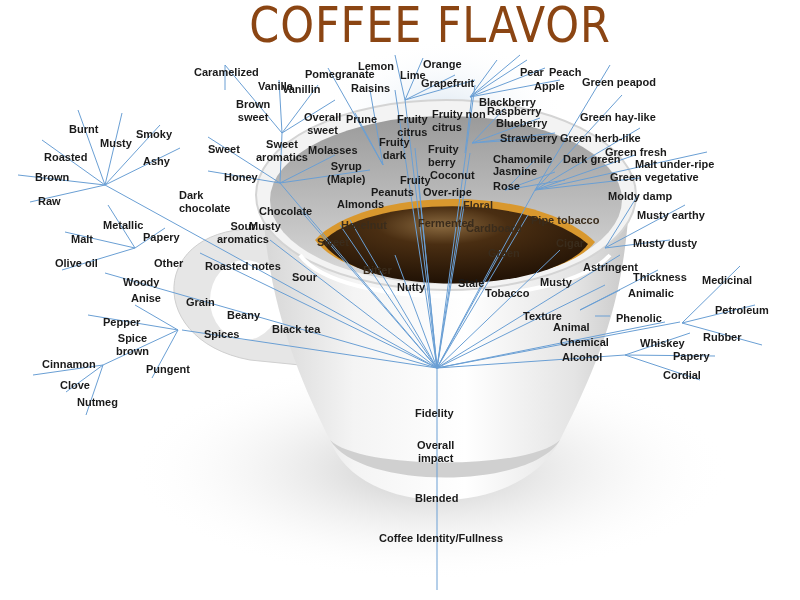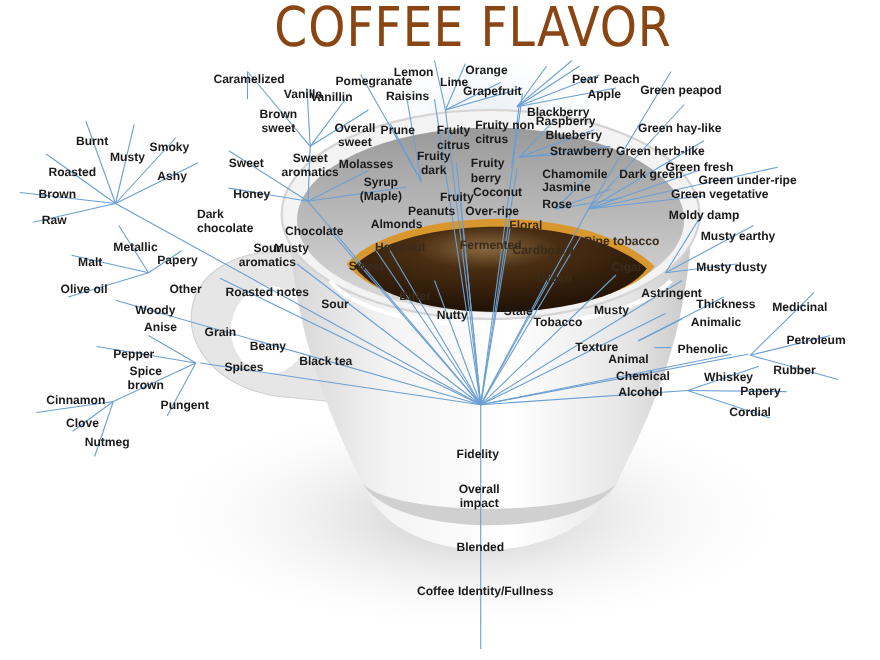--- a/index.html
+++ b/index.html
@@ -201,41 +201,41 @@
   <span class="lbl c" style="left:397px;top:113px"><span>Fruity</span><br><span>citrus</span></span>
   <span class="lbl" style="left:432px;top:108px"><span>Fruity non</span><br><span>citrus</span></span>
   <span class="lbl" style="left:479px;top:96px">Blackberry</span>
   <span class="lbl" style="left:487px;top:105px">Raspberry</span>
   <span class="lbl" style="left:496px;top:117px">Blueberry</span>
   <span class="lbl" style="left:500px;top:132px">Strawberry</span>
   <span class="lbl" style="left:580px;top:111px">Green hay-like</span>
   <span class="lbl" style="left:560px;top:132px">Green herb-like</span>
   <span class="lbl" style="left:605px;top:146px">Green fresh</span>
   <span class="lbl" style="left:563px;top:153px">Dark green</span>
-  <span class="lbl" style="left:635px;top:158px">Green under-ripe</span>
+  <span class="lbl" style="left:635px;top:158px">Malt under-ripe</span>
   <span class="lbl" style="left:610px;top:171px">Green vegetative</span>
 
   <span class="lbl" style="left:69px;top:123px">Burnt</span>
   <span class="lbl" style="left:100px;top:137px">Musty</span>
   <span class="lbl" style="left:136px;top:128px">Smoky</span>
   <span class="lbl" style="left:44px;top:151px">Roasted</span>
   <span class="lbl" style="left:143px;top:155px">Ashy</span>
   <span class="lbl" style="left:35px;top:171px">Brown</span>
   <span class="lbl" style="left:38px;top:195px">Raw</span>
 
   <span class="lbl" style="left:208px;top:143px">Sweet</span>
   <span class="lbl c" style="left:256px;top:138px"><span>Sweet</span><br><span>aromatics</span></span>
   <span class="lbl" style="left:308px;top:144px">Molasses</span>
   <span class="lbl c" style="left:379px;top:136px"><span>Fruity</span><br><span>dark</span></span>
   <span class="lbl" style="left:428px;top:143px"><span>Fruity</span><br><span>berry</span></span>
   <span class="lbl" style="left:493px;top:153px">Chamomile</span>
   <span class="lbl" style="left:493px;top:165px">Jasmine</span>
   <span class="lbl" style="left:493px;top:180px">Rose</span>
 
-  <span class="lbl" style="left:212px;top:171px">Honey</span>
+  <span class="lbl" style="left:224px;top:171px">Honey</span>
   <span class="lbl c" style="left:327px;top:160px"><span>Syrup</span><br><span>(Maple)</span></span>
   <span class="lbl" style="left:400px;top:174px">Fruity</span>
   <span class="lbl" style="left:430px;top:169px">Coconut</span>
   <span class="lbl" style="left:371px;top:186px">Peanuts</span>
   <span class="lbl" style="left:423px;top:186px">Over-ripe</span>
 
   <span class="lbl" style="left:179px;top:189px"><span>Dark</span><br><span>chocolate</span></span>
   <span class="lbl" style="left:259px;top:205px">Chocolate</span>
   <span class="lbl" style="left:337px;top:198px">Almonds</span>
   <span class="lbl dark" style="left:463px;top:199px">Floral</span>

